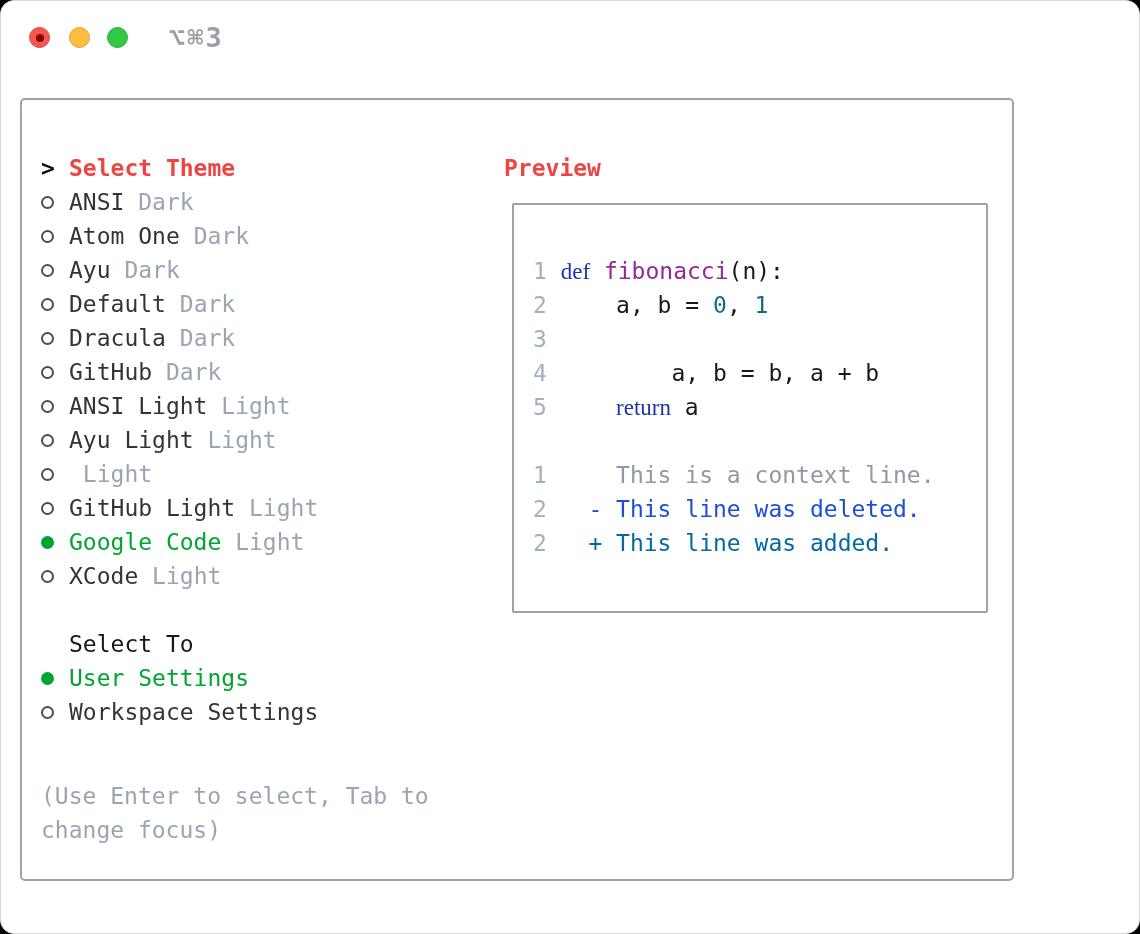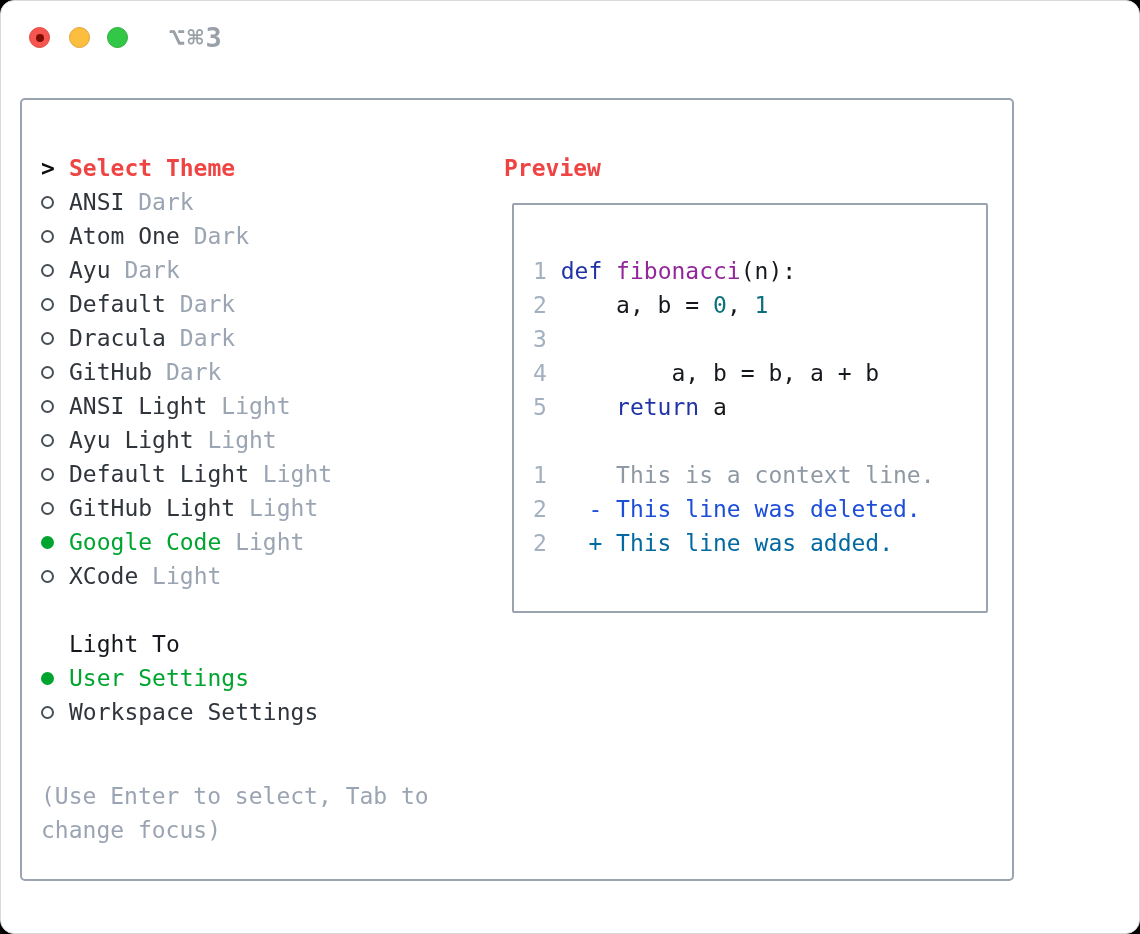--- a/index.html
+++ b/index.html
@@ -43,21 +43,21 @@
   
   .preview-title-row{position:absolute;left:482px;top:51px;height:34px;display:flex;align-items:center;font-size:23px;}
   .preview-box{
     position:absolute;left:490px;top:103px;width:476px;height:410px;
     border:2px solid #9aa3b0;border-radius:2px;box-sizing:border-box;background:#fff;
   }
   .code{position:absolute;left:19px;top:49px;font-size:23px;}
   .crow{height:34px;display:flex;align-items:center;}
   .ln{display:inline-block;width:2ch;color:#a3b0bf;white-space:pre;}
   .lc{white-space:pre;}
-  .tok-kw{color:#2133a8;}
+  .tok-kw{color:#2133a8;font-family:Liberation Serif, serif;}
   .tok-fn{color:#93279a;}
   .tok-num{color:#0d6f7d;}
   .tok-plain{color:#15181c;}
   .tok-ctx{color:#8f99a4;}
   .tok-del{color:#1d4ed8;}
   .tok-add{color:#0369a1;}
 </style>
 </head>
 <body>
 
@@ -134,21 +134,20 @@
             <span class="bcol">
               <span class="bullet"></span>
             </span>
             <span class="t-name">Ayu Light</span>
             <span class="t-var">Light</span>
           </div>
           <div class="row">
             <span class="bcol">
               <span class="bullet"></span>
             </span>
-            <span class="t-name">Default Light</span>
             <span class="t-var">Light</span>
           </div>
           <div class="row">
             <span class="bcol">
               <span class="bullet"></span>
             </span>
             <span class="t-name">GitHub Light</span>
             <span class="t-var">Light</span>
           </div>
           <div class="row">
@@ -164,21 +163,21 @@
             </span>
             <span class="t-name">XCode</span>
             <span class="t-var">Light</span>
           </div>
         </div>
 
       <div class="spacer"></div>
 
       <div class="row">
         <span class="bcol"></span>
-        <span class="apply-title">Light To</span>
+        <span class="apply-title">Select To</span>
       </div>
 
       <div id="apply-list">
           <div class="row">
             <span class="bcol">
               <span class="bullet on"></span>
             </span>
             <span class="t-name green">User Settings</span>
           </div>
           <div class="row">

